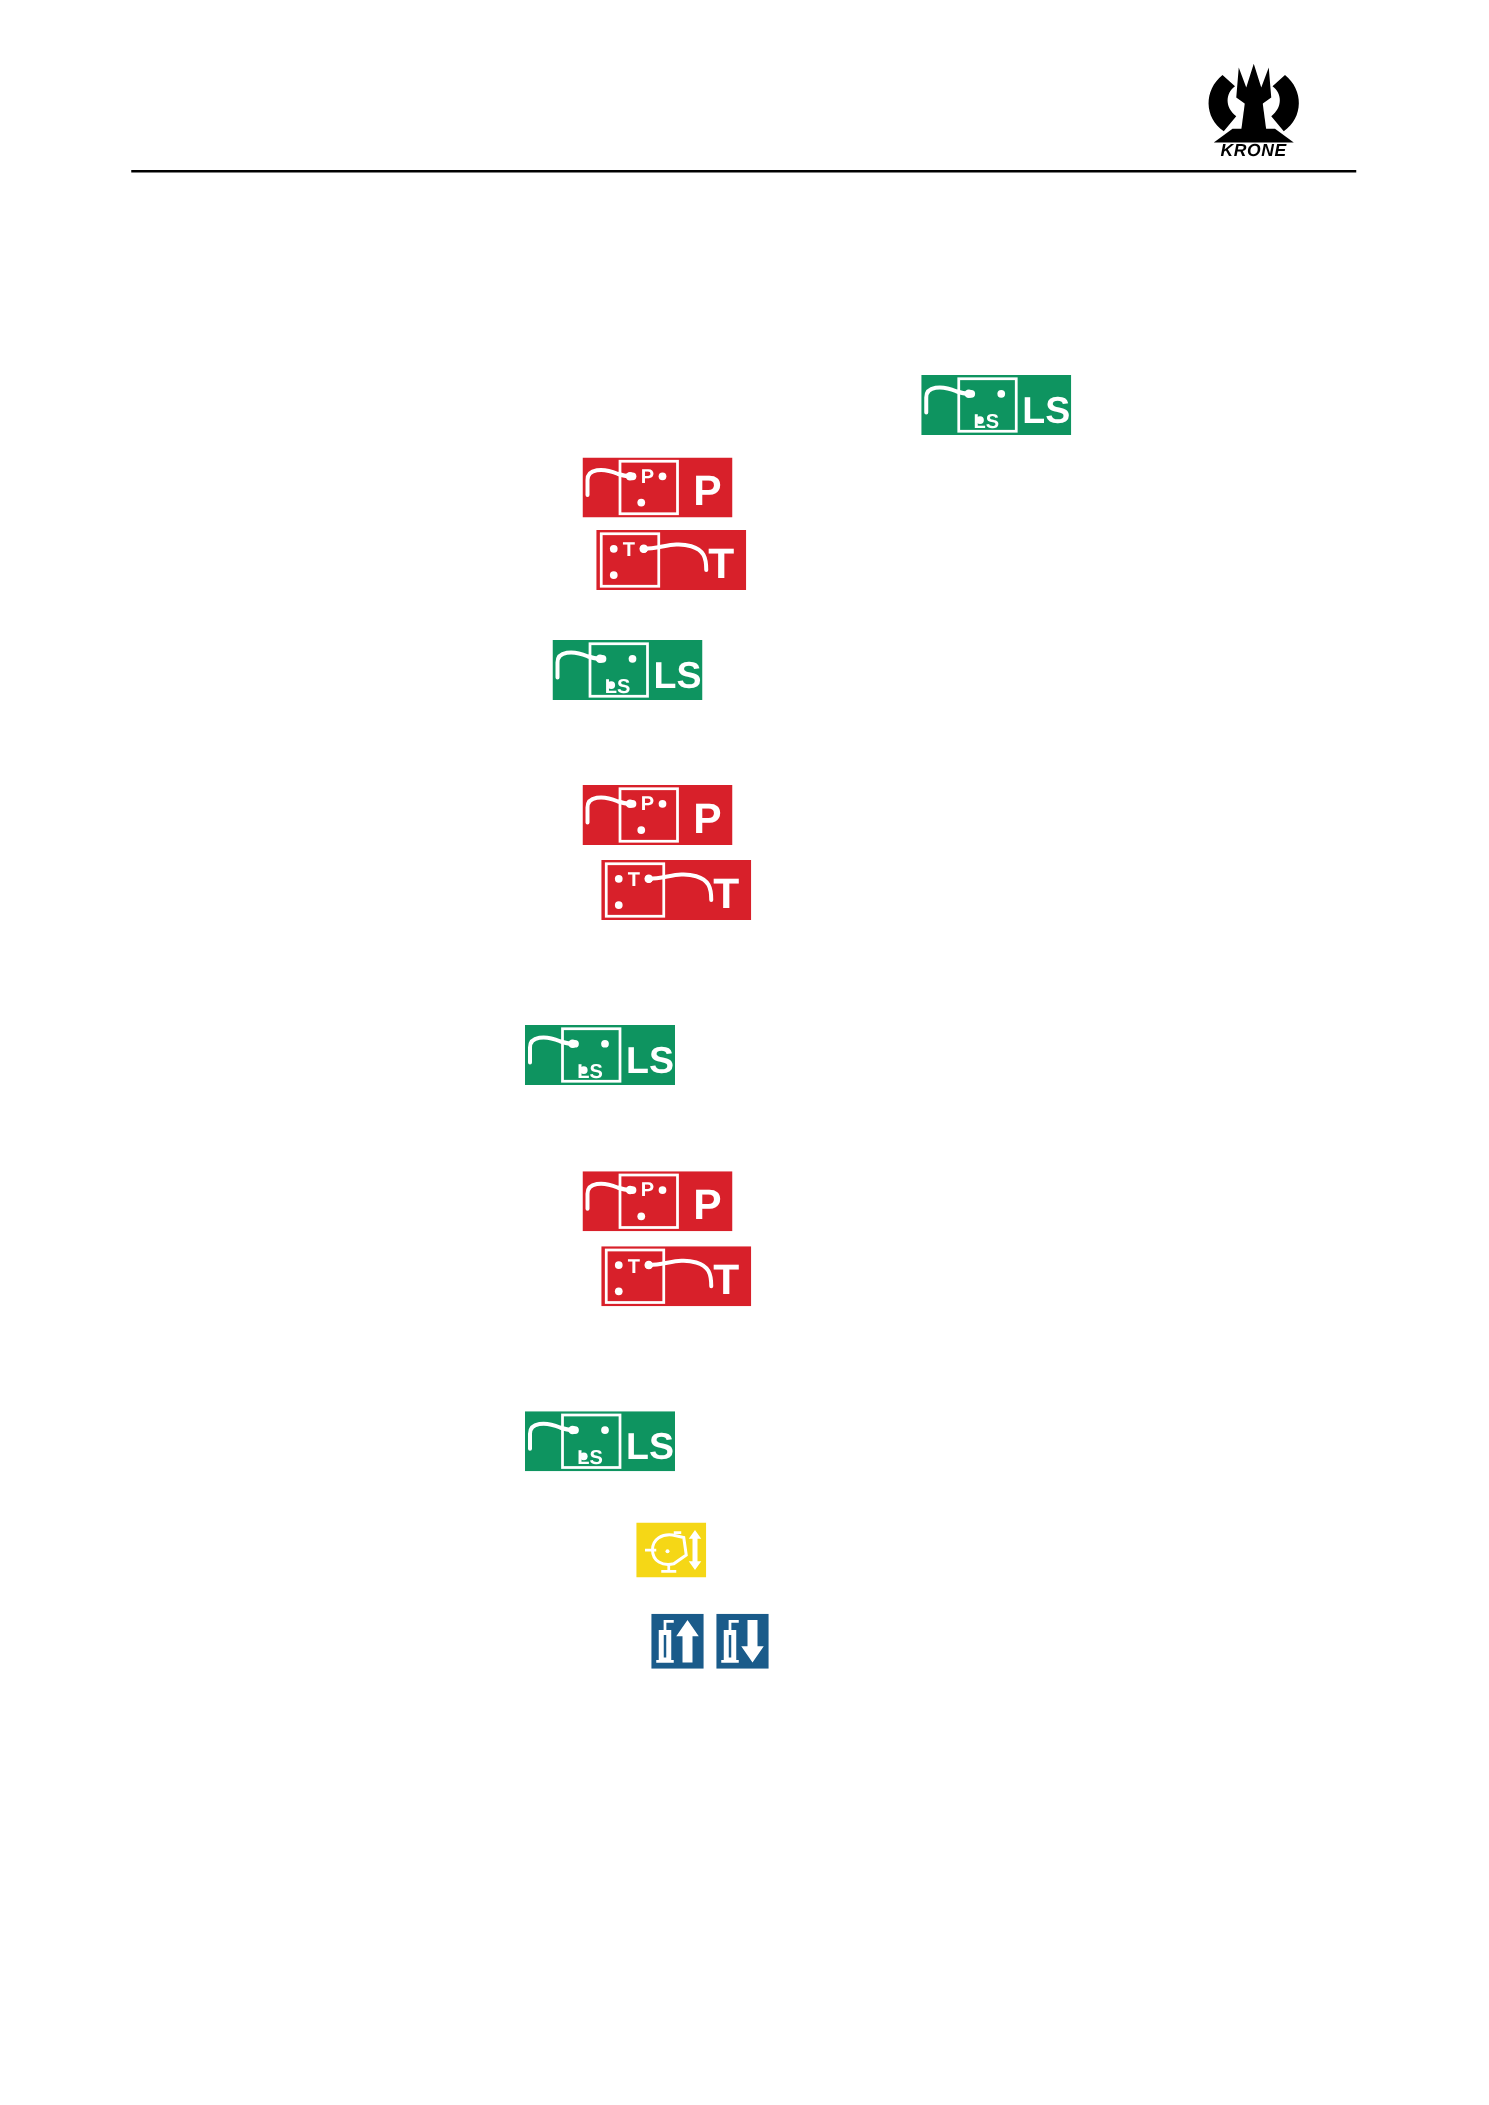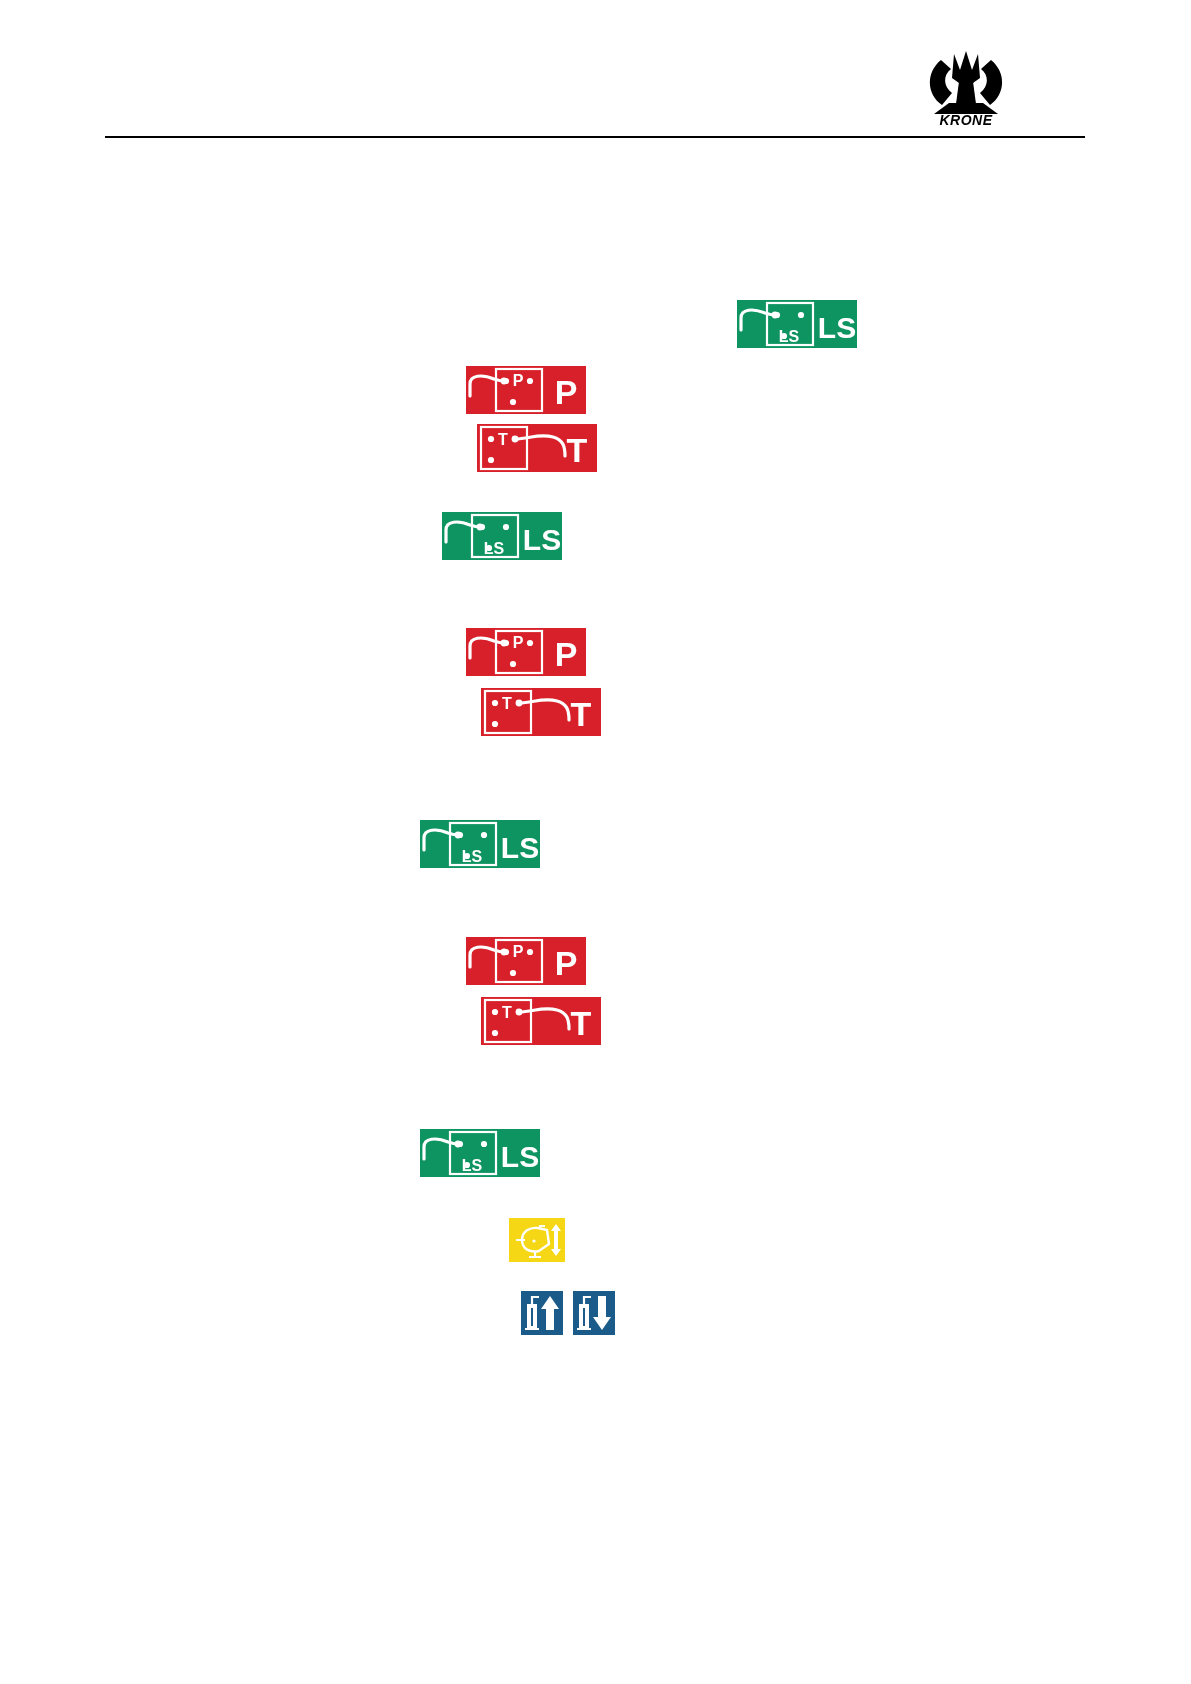--- a/index.html
+++ b/index.html
@@ -17,21 +17,21 @@
 
   
   #page {
     position: relative;
     width: 1191px;
     height: 1684px;
     background: #ffffff;
   }
   #header-logo {
     position: absolute;
-    left: 920px;
+    left: 957px;
     top: 48px;
     width: 92px;
     height: 78px;
   }
   #header-rule {
     position: absolute;
     left: 105px;
     top: 136px;
     width: 980px;
     height: 0;

